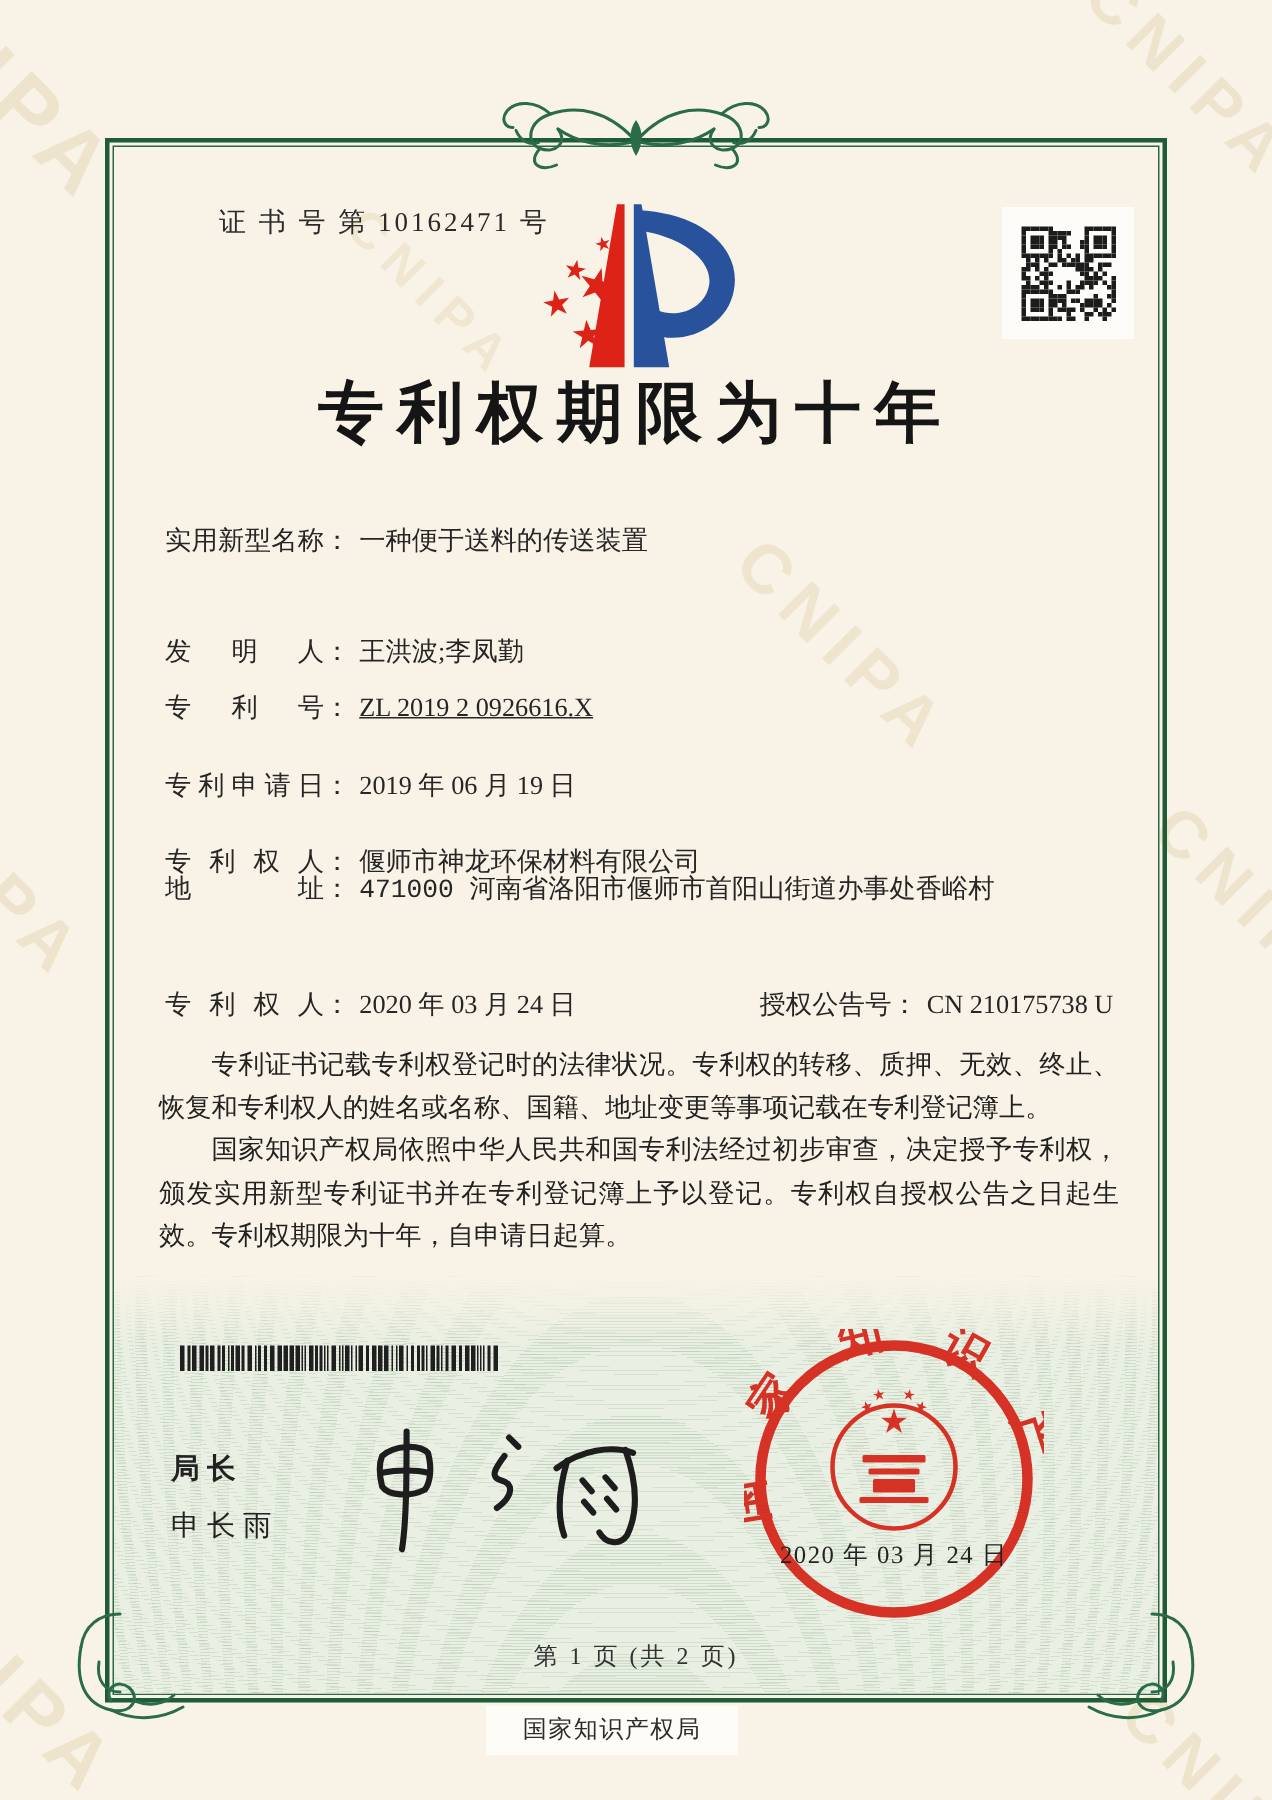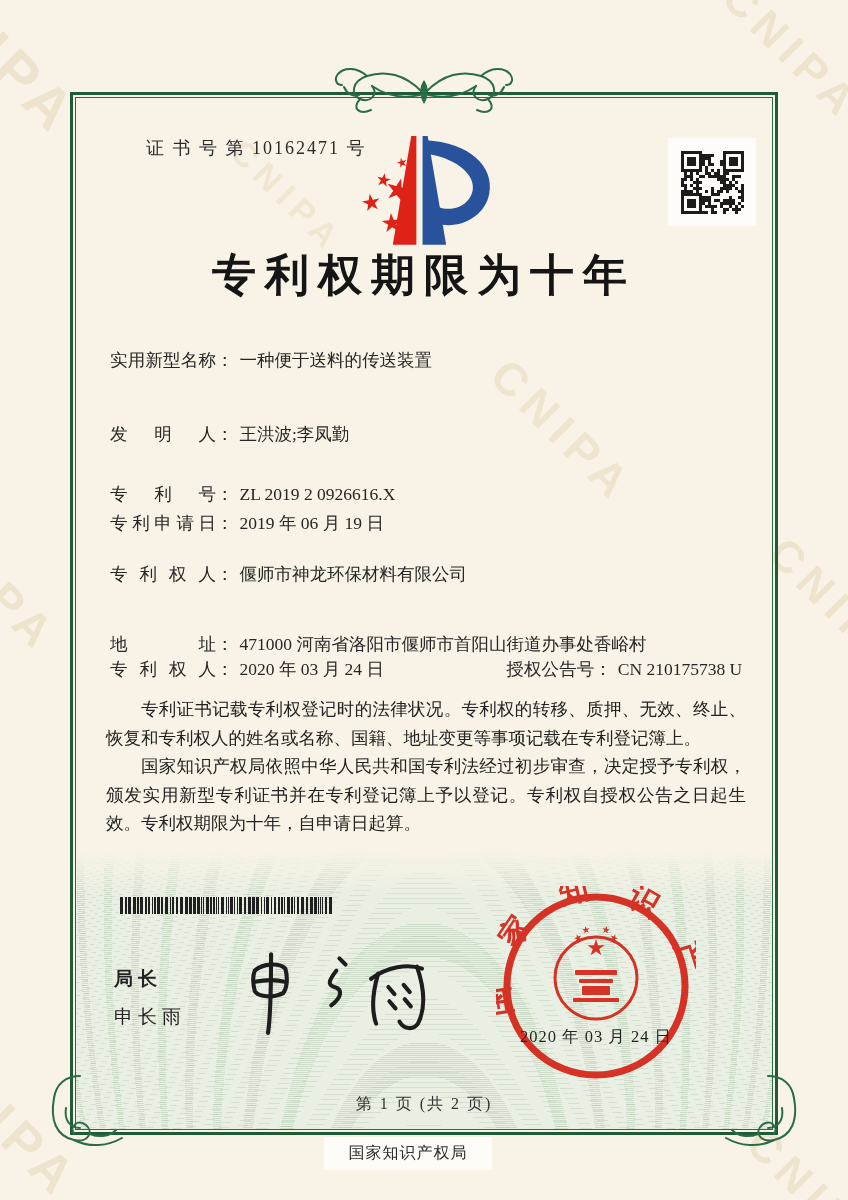--- a/index.html
+++ b/index.html
@@ -579,30 +579,30 @@
     </div>
 
   <div class="title">专利权期限为十年</div>
 
   <div class="field-row" style="top:348px;">
     <span class="flabel">实用新型名称</span><span class="fcolon">：</span><span>一种便于送料的传送装置</span>
   </div>
   <div class="field-row" style="top:422px;">
     <span class="flabel">发明人</span><span class="fcolon">：</span><span>王洪波;李凤勤</span>
   </div>
-  <div class="field-row" style="top:482px;">
+  <div class="field-row" style="top:459px;text-decoration:underline;">
     <span class="flabel">专利号</span><span class="fcolon">：</span><span>ZL 2019 2 0926616.X</span>
   </div>
   <div class="field-row" style="top:511px;">
     <span class="flabel">专利申请日</span><span class="fcolon">：</span><span>2019 年 06 月 19 日</span>
   </div>
   <div class="field-row" style="top:562px;">
     <span class="flabel">专利权人</span><span class="fcolon">：</span><span>偃师市神龙环保材料有限公司</span>
   </div>
-  <div class="field-row" style="top:632px;">
+  <div class="field-row" style="top:580px;font-family:Liberation Mono, monospace;">
     <span class="flabel">地址</span><span class="fcolon">：</span><span>471000 河南省洛阳市偃师市首阳山街道办事处香峪村</span>
   </div>
   <div class="field-row" style="top:657px;">
     <span class="flabel">专利权人</span><span class="fcolon">：</span><span>2020 年 03 月 24 日</span>
     <span class="pair2">
       <span class="flabel">授权公告号</span><span class="fcolon">：</span><span>CN 210175738 U</span>
     </span>
   </div>
 
   <div class="paragraphs">

